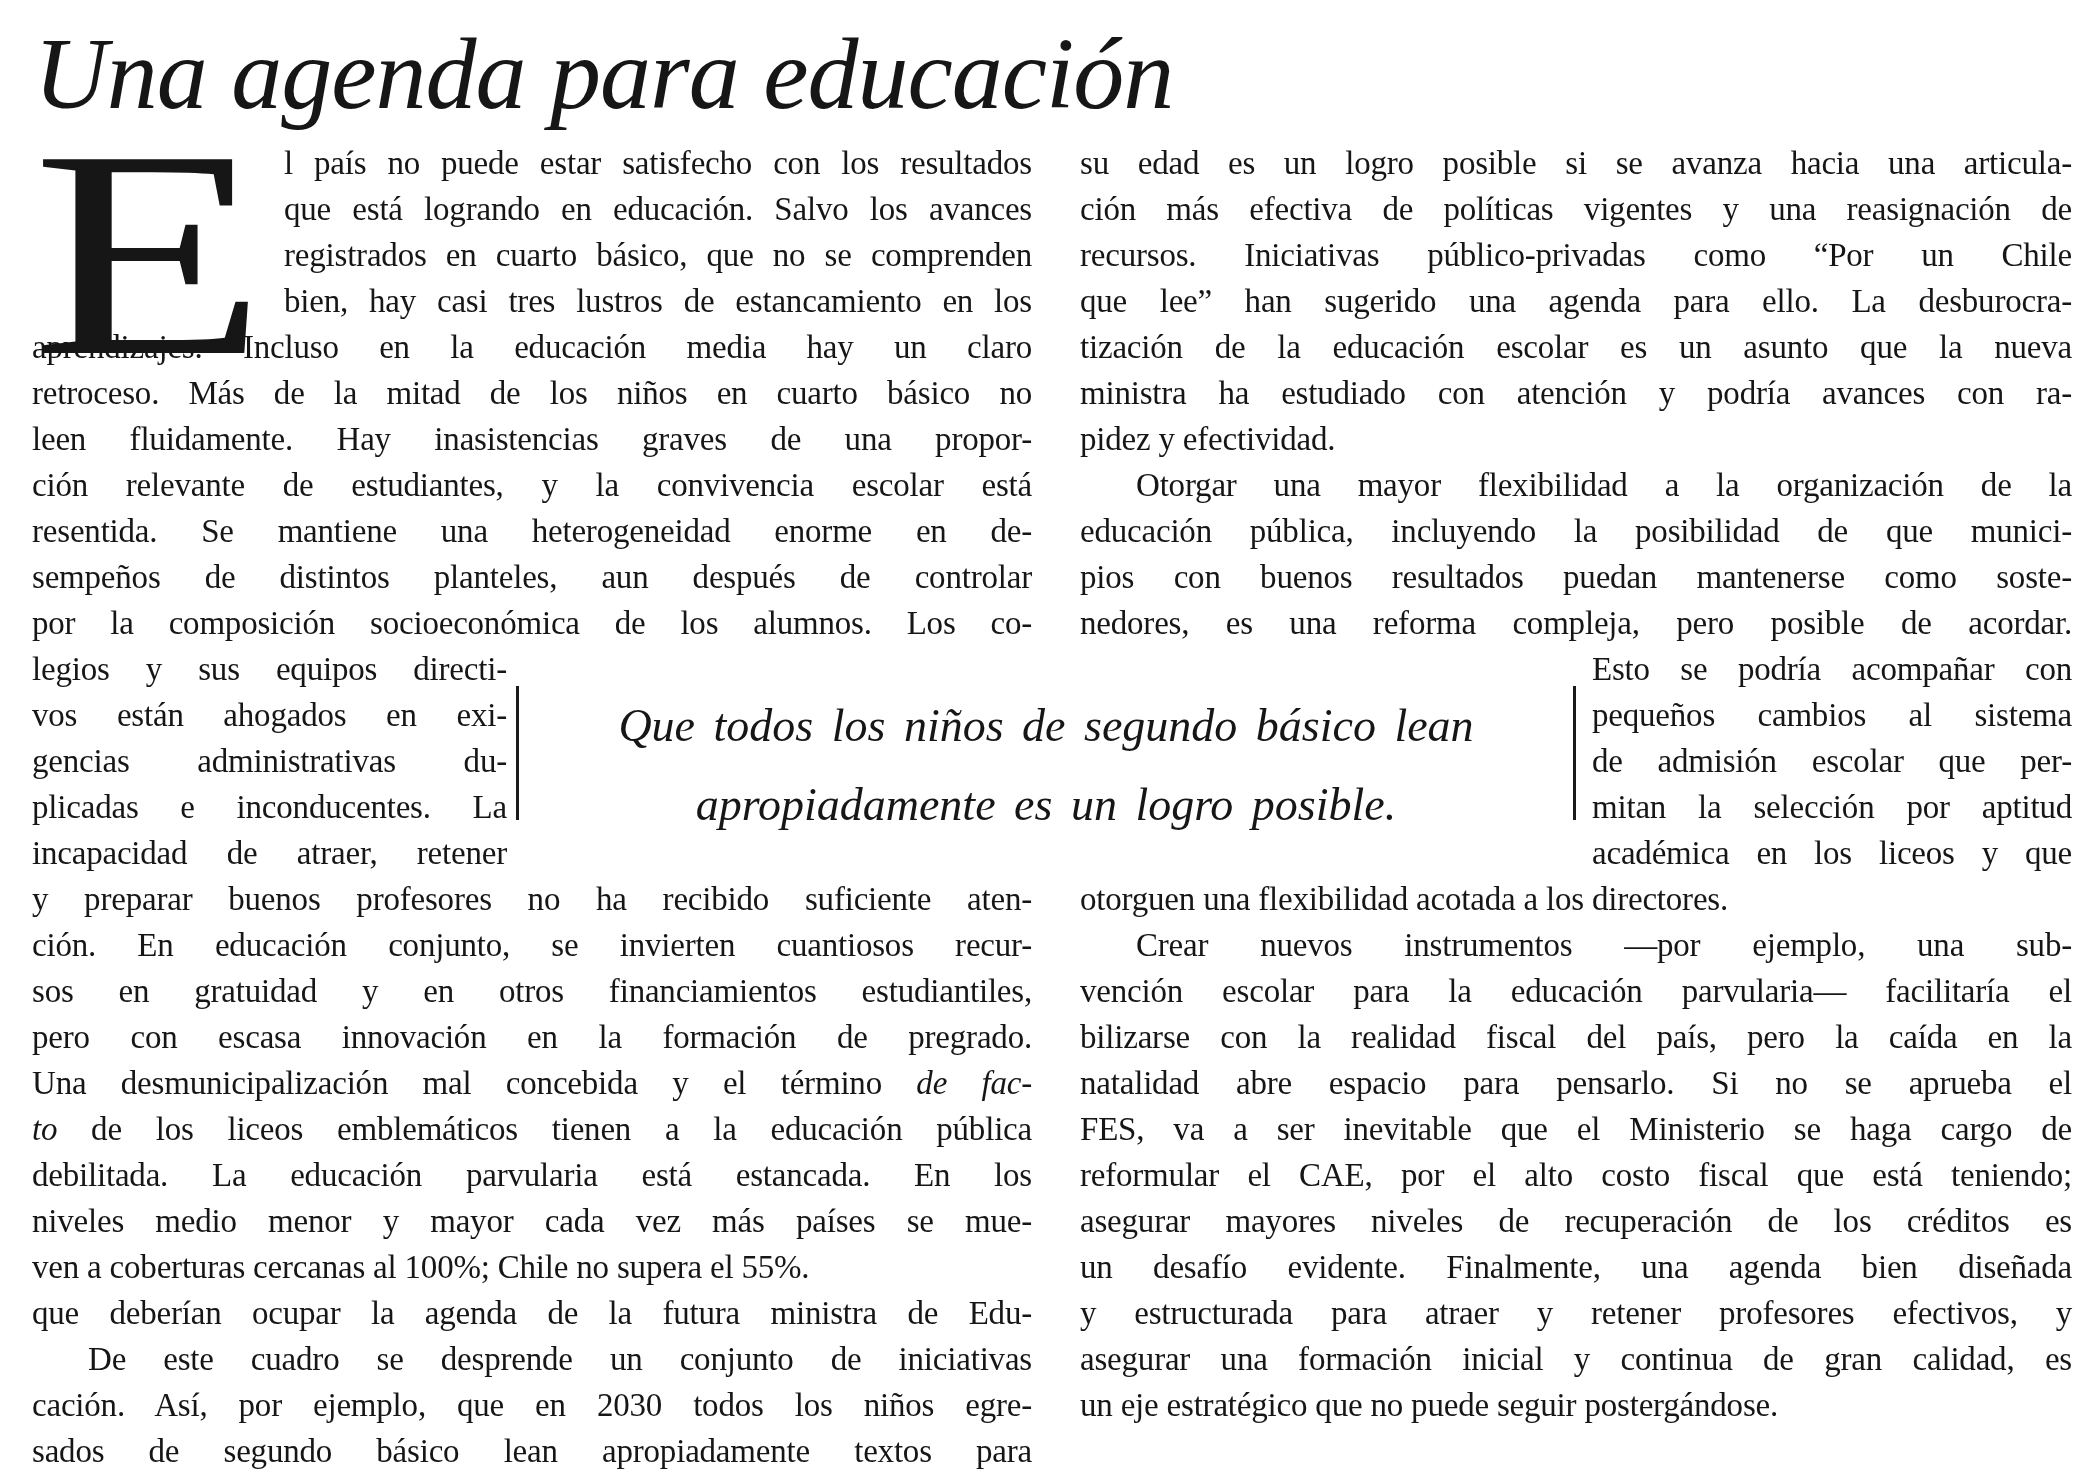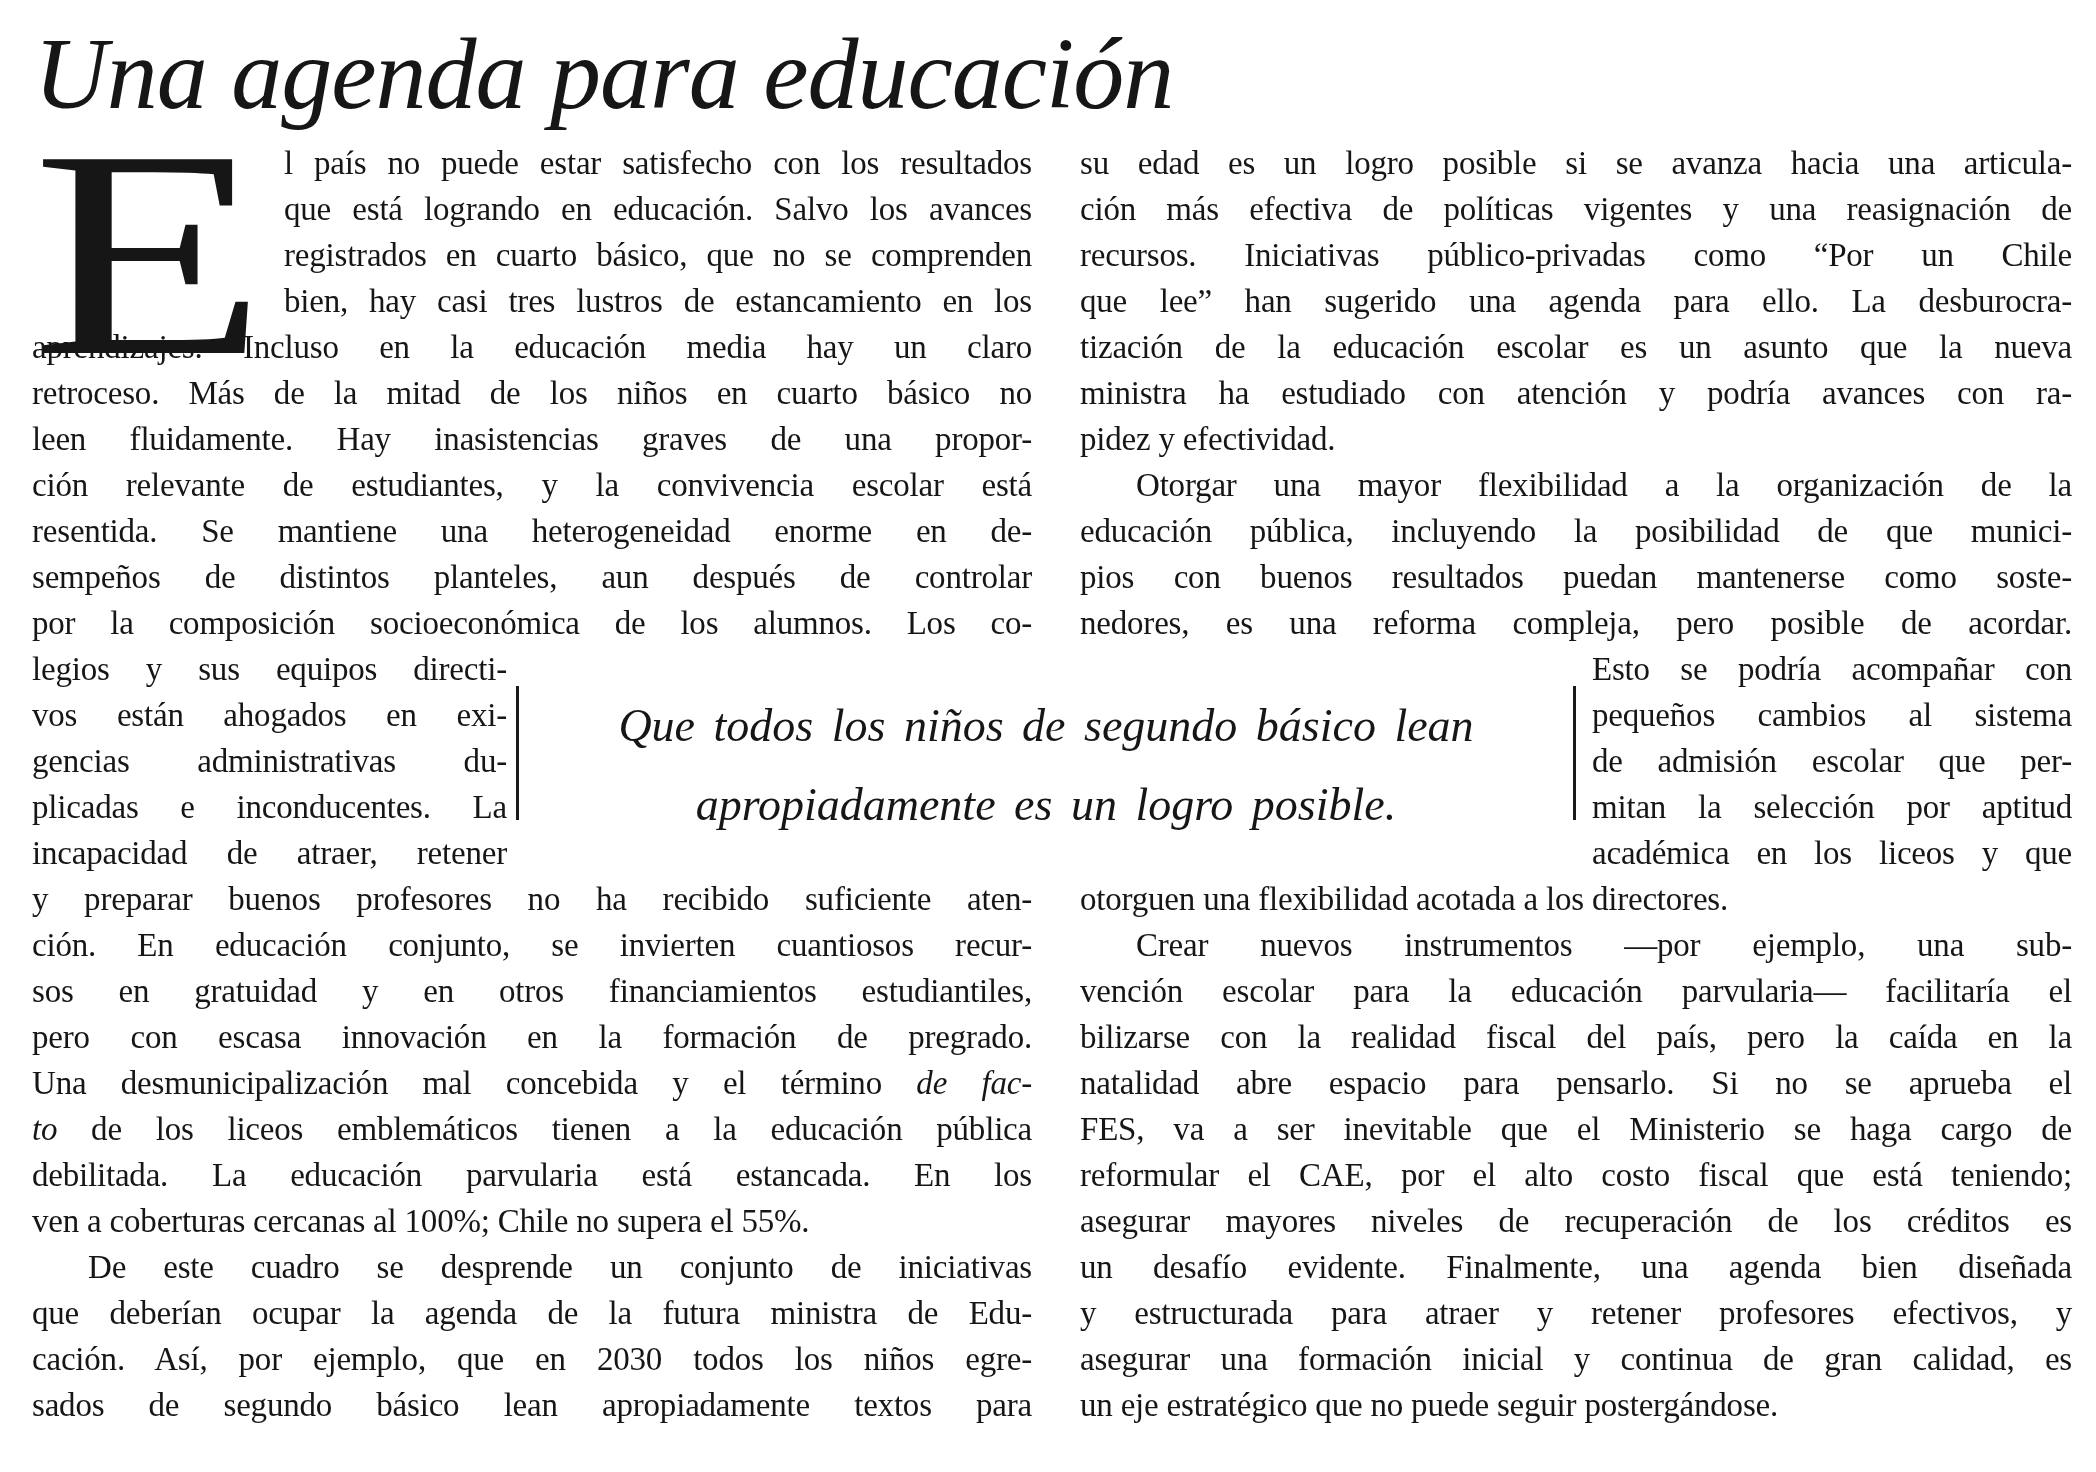--- a/index.html
+++ b/index.html
@@ -117,23 +117,24 @@
         <div class="line">incapacidad de atraer, retener</div>
       </div>
     <div class="seg wide">
         <div class="line">y preparar buenos profesores no ha recibido suficiente aten-</div>
         <div class="line">ción. En educación conjunto, se invierten cuantiosos recur-</div>
         <div class="line">sos en gratuidad y en otros financiamientos estudiantiles,</div>
         <div class="line">pero con escasa innovación en la formación de pregrado.</div>
         <div class="line">Una desmunicipalización mal concebida y el término <i>de fac-</i></div>
         <div class="line"><i>to</i> de los liceos emblemáticos tienen a la educación pública</div>
         <div class="line">debilitada. La educación parvularia está estancada. En los</div>
+        <div class="line">niveles medio menor y mayor cada vez más países se mue-</div>
         <div class="line end">ven a coberturas cercanas al 100%; Chile no supera el 55%.</div>
+        <div class="line">que deberían ocupar la agenda de la futura ministra de Edu-</div>
         <div class="line indent">De este cuadro se desprende un conjunto de iniciativas</div>
-        <div class="line">que deberían ocupar la agenda de la futura ministra de Edu-</div>
         <div class="line">cación. Así, por ejemplo, que en 2030 todos los niños egre-</div>
         <div class="line">sados de segundo básico lean apropiadamente textos para</div>
       </div>
   </div>
 
   <div class="col col2">
     <div class="seg wide">
         <div class="line">su edad es un logro posible si se avanza hacia una articula-</div>
         <div class="line">ción más efectiva de políticas vigentes y una reasignación de</div>
         <div class="line">recursos. Iniciativas público-privadas como “Por un Chile</div>

